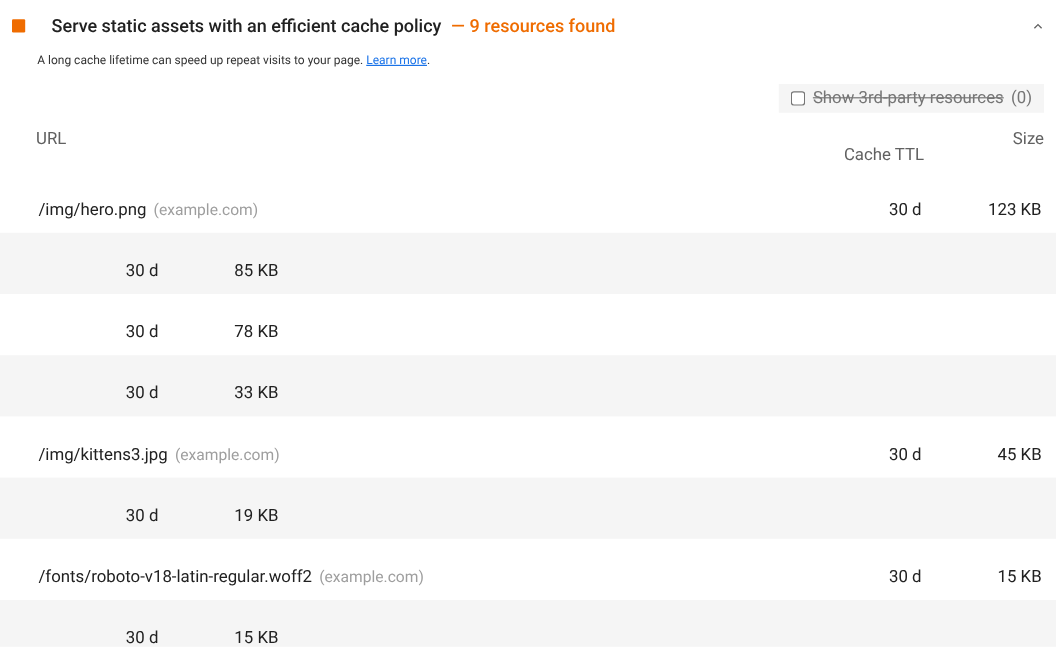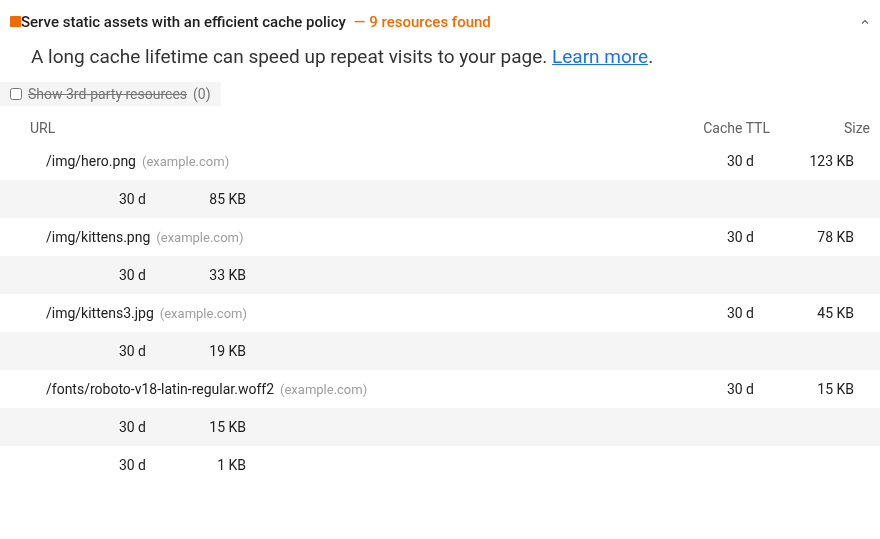--- a/index.html
+++ b/index.html
@@ -10,21 +10,21 @@
       height: 539px;
       color: #212121;
     }
     .audit {
       padding: 12px 0 0 0;
     }
     .audit-header {
       display: flex;
       align-items: center;
       padding: 0 6px 0 10px;
-      gap: 0;
+      gap: 22px;
       cursor: pointer;
     }
     .audit-badge {
       width: 11px;
       height: 11px;
       background: #ef6c00;
       border-radius: 1px;
       flex-shrink: 0;
     }
     .audit-title {
@@ -47,30 +47,31 @@
     .audit-chevron {
       width: 18px;
       height: 18px;
       display: flex;
       align-items: center;
       justify-content: center;
       color: #616161;
     }
     .audit-desc {
       padding: 14px 10px 14px 31px;
-      font-size: 19px;
+      font-size: 10px;
       color: #333;
     }
     .audit-link {
       color: #1a73e8;
       text-decoration: underline;
       cursor: pointer;
     }
     .third-party {
       display: flex;
+      justify-content: flex-end;
       padding: 0 10px 8px 0;
     }
     .third-party-box {
       background: #f5f5f5;
       padding: 4px 10px;
       display: flex;
       align-items: center;
       gap: 6px;
       font-size: 14px;
       color: #757575;
@@ -85,27 +86,27 @@
     .table {
       width: 100%;
     }
     .table-header {
       display: flex;
       padding: 6px 10px;
       font-size: 14px;
       color: #616161;
     }
     .col-url { flex: 1; padding-left: 20px; }
-    .col-ttl { width: 120px; text-align: right; }
+    .col-ttl { width: 120px; text-align: right; margin-top: 13px; }
     .col-size { width: 100px; text-align: right; }
     .table-row {
       display: flex;
-      padding: 11px 26px;
+      padding: 11px 12px;
       font-size: 14px;
-      align-items: flex-start;
+      align-items: flex-end;
     }
     .table-row:nth-child(even) {
       background: #f5f5f5;
     }
     .url-path { color: #212121; }
     .url-domain { color: #9e9e9e; margin-left: 6px; font-size: 13px;}
   </style>
 </head>
 <body>
 
@@ -148,21 +149,20 @@
         <div class="table-row">
           <div class="col-url"><span class="url-path">/img/hero.png</span><span class="url-domain">(example.com)</span></div>
           <div class="col-ttl">30 d</div>
           <div class="col-size">123 KB</div>
         </div>
         <div class="table-row">
           <div class="col-ttl">30 d</div>
           <div class="col-size">85 KB</div>
         </div>
         <div class="table-row">
-          <div class="col-url"><span class="url-path">/img/kittens.png</span><span class="url-domain">(example.com)</span></div>
           <div class="col-ttl">30 d</div>
           <div class="col-size">78 KB</div>
         </div>
         <div class="table-row">
           <div class="col-ttl">30 d</div>
           <div class="col-size">33 KB</div>
         </div>
         <div class="table-row">
           <div class="col-url"><span class="url-path">/img/kittens3.jpg</span><span class="url-domain">(example.com)</span></div>
           <div class="col-ttl">30 d</div>

